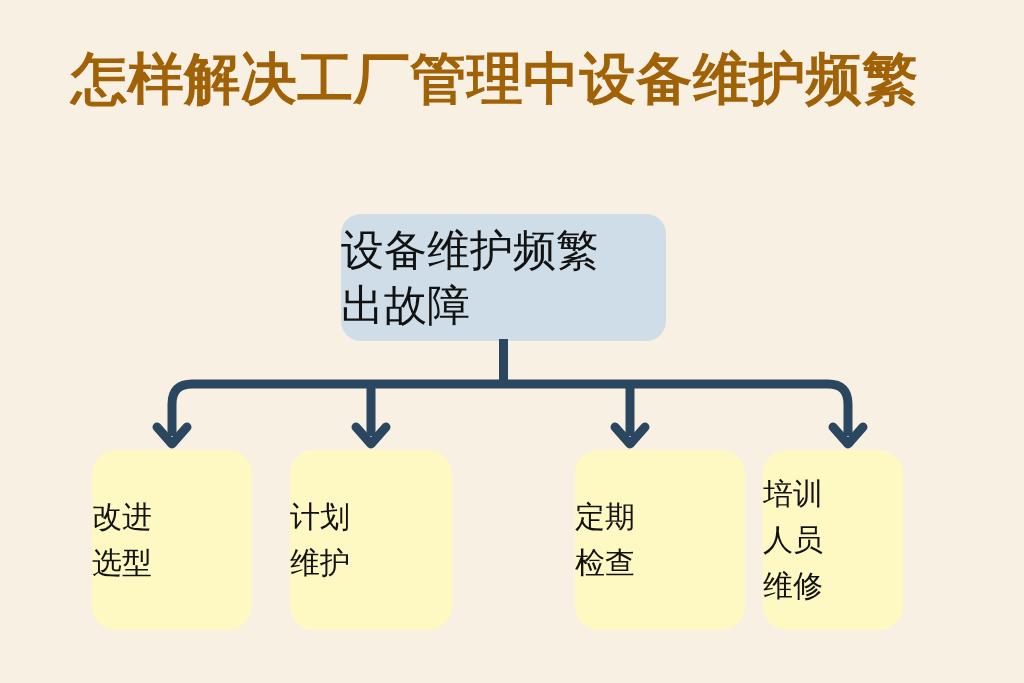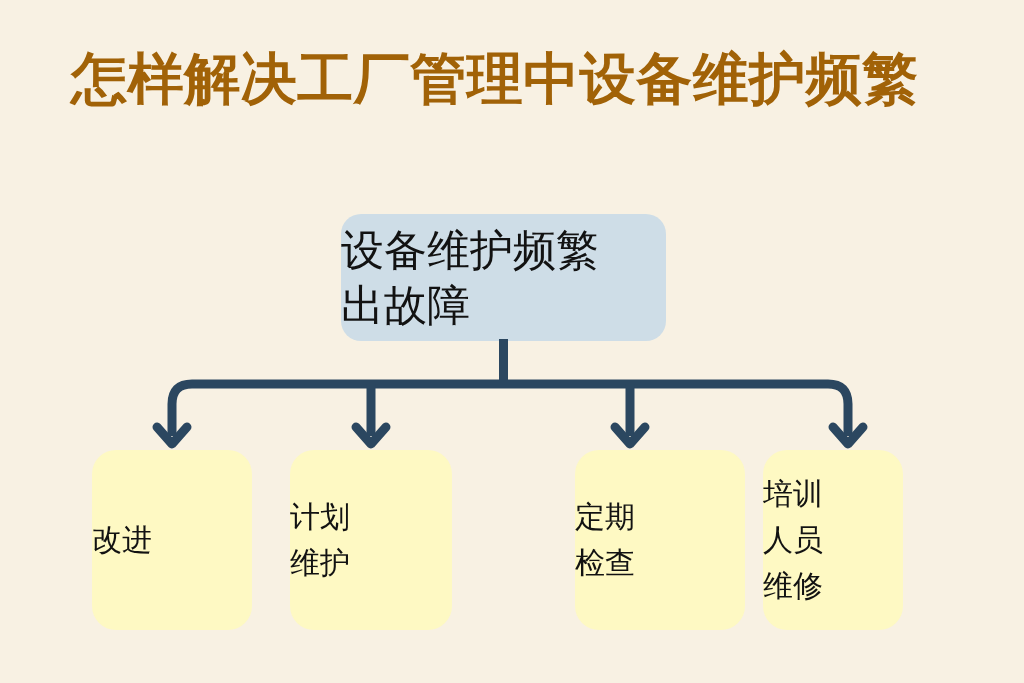--- a/index.html
+++ b/index.html
@@ -100,20 +100,21 @@
     <path d="M630 384 L630 436" stroke="#2b4760"></path>
 
     <path stroke-linecap="round" stroke-linejoin="round" d="M157 427 L172 444 L187 427" stroke="#2b4760"></path>
     <path stroke-linecap="round" stroke-linejoin="round" d="M356 427 L371 444 L386 427" stroke="#2b4760"></path>
     <path stroke-linecap="round" stroke-linejoin="round" d="M615 427 L630 444 L645 427" stroke="#2b4760"></path>
     <path stroke-linecap="round" stroke-linejoin="round" d="M833 427 L848 444 L863 427" stroke="#2b4760"></path>
   </svg>
 
   <div class="node child c1">
     <span>改进</span>
+    <span>选型</span>
   </div>
 
   <div class="node child c2">
     <span>计划</span>
     <span>维护</span>
   </div>
 
   <div class="node child c3">
     <span>定期</span>
     <span>检查</span>

